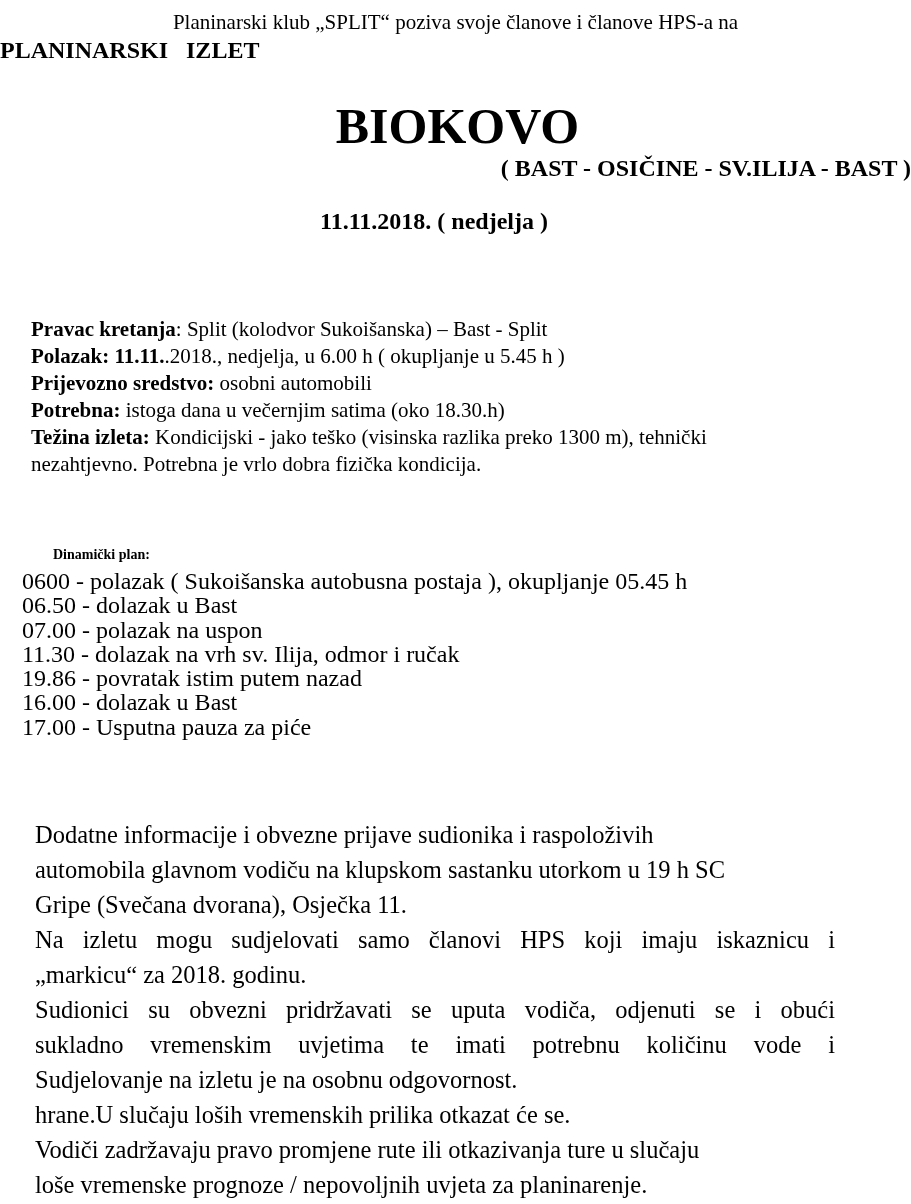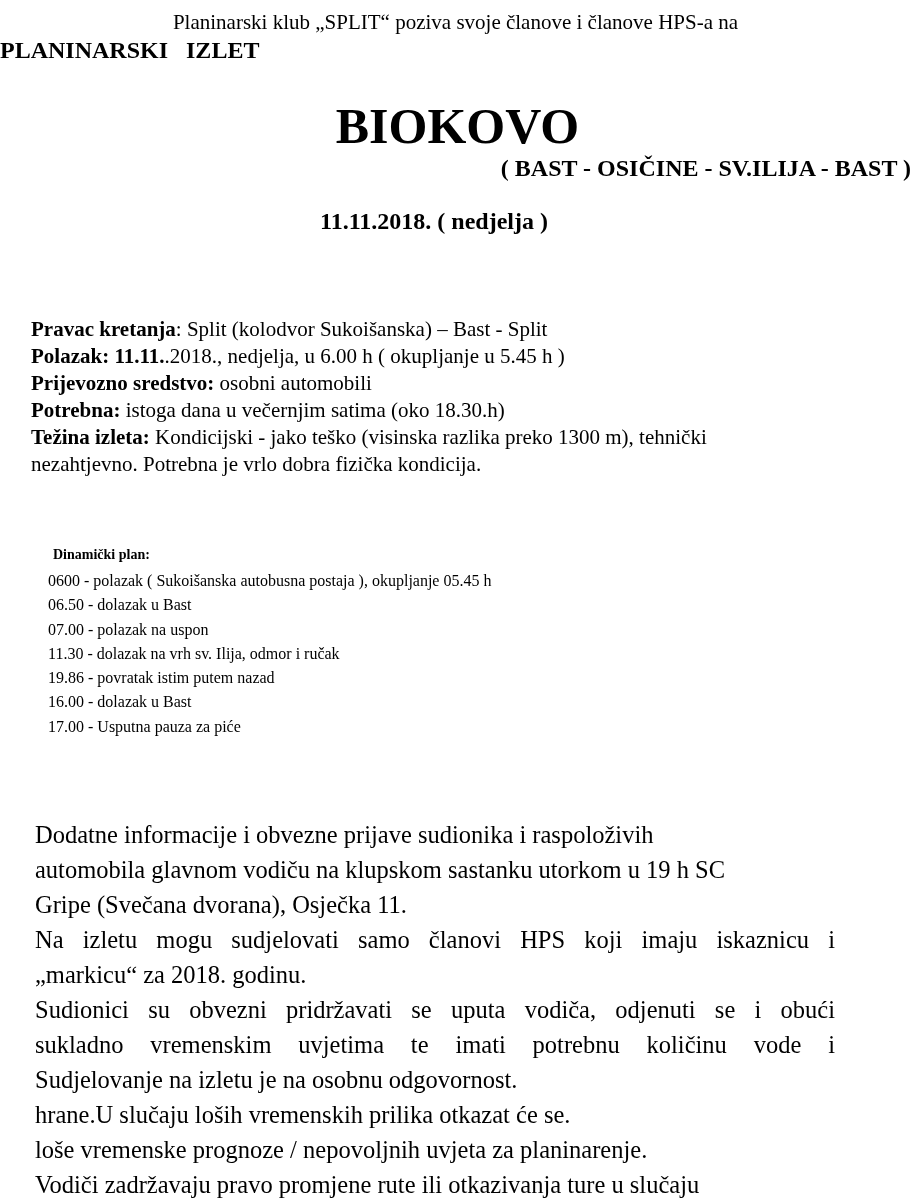--- a/index.html
+++ b/index.html
@@ -7,21 +7,21 @@
     .abs { position: absolute; }
     .intro { top: 10px; left: 0; width: 911px; text-align: center; font-weight: normal; font-size: 21px; line-height: 25px; }
     .subtitle { top: 35px; left: 0; width: 911px; text-align: left; font-weight: bold; font-size: 24px; line-height: 30px; }
     .subtitle span.gap { display: inline-block; width: 18px; }
     .mountain { top: 97px; left: 0; width: 911px; text-align: center; font-weight: bold; font-size: 50px; line-height: 58px; letter-spacing: 0px; padding-left: 2px; }
     .route { top: 153px; left: 0; width: 911px; text-align: right; font-weight: bold; font-size: 24px; line-height: 30px; }
     .date { top: 206px; left: 0; width: 868px; text-align: center; font-weight: bold; font-size: 24px; line-height: 30px; }
     .info { top: 316px; left: 31px; width: 860px; font-size: 21px; line-height: 27px; }
     .info b { font-weight: bold; }
     .plan-title { top: 541px; left: 31px; font-size: 14px; line-height: 27px; font-weight: bold; margin-left: 22px; }
-    .plan { top: 569px; left: 48px; font-size: 16px; line-height: 24.3px; }
+    .plan { top: 569px; left: 22px; font-size: 24px; line-height: 24.3px; }
     .notes { top: 815px; left: 31px; width: 808px; font-size: 24.5px; line-height: 31px; }
     .notes p { margin: 4px; }
     .notes .justfull { text-align: justify; text-align-last: justify; }
   </style>
 </head>
 <body>
 
 <div class="abs intro">Planinarski klub „SPLIT“ poziva svoje članove i članove HPS-a na</div>
 <div class="abs subtitle"><span>PLANINARSKI</span><span class="gap"></span><span>IZLET</span></div>
 <div class="abs mountain">BIOKOVO</div>
@@ -51,15 +51,15 @@
 <div class="abs notes">
   <p>Dodatne informacije i obvezne prijave sudionika i raspoloživih</p>
   <p>automobila glavnom vodiču na klupskom sastanku utorkom u 19 h SC</p>
   <p>Gripe (Svečana dvorana), Osječka 11.</p>
   <p class="justfull">Na izletu mogu sudjelovati samo članovi HPS koji imaju iskaznicu i</p>
   <p>„markicu“ za 2018. godinu.</p>
   <p class="justfull">Sudionici su obvezni pridržavati se uputa vodiča, odjenuti se i obući</p>
   <p class="justfull">sukladno vremenskim uvjetima te imati potrebnu količinu vode i</p>
   <p>Sudjelovanje na izletu je na osobnu odgovornost.</p>
   <p>hrane.U slučaju loših vremenskih prilika otkazat će se.</p>
+  <p>Vodiči zadržavaju pravo promjene rute ili otkazivanja ture u slučaju</p>
   <p>loše vremenske prognoze / nepovoljnih uvjeta za planinarenje.</p>
-  <p>Vodiči zadržavaju pravo promjene rute ili otkazivanja ture u slučaju</p>
 </div>
 
 </body></html>

